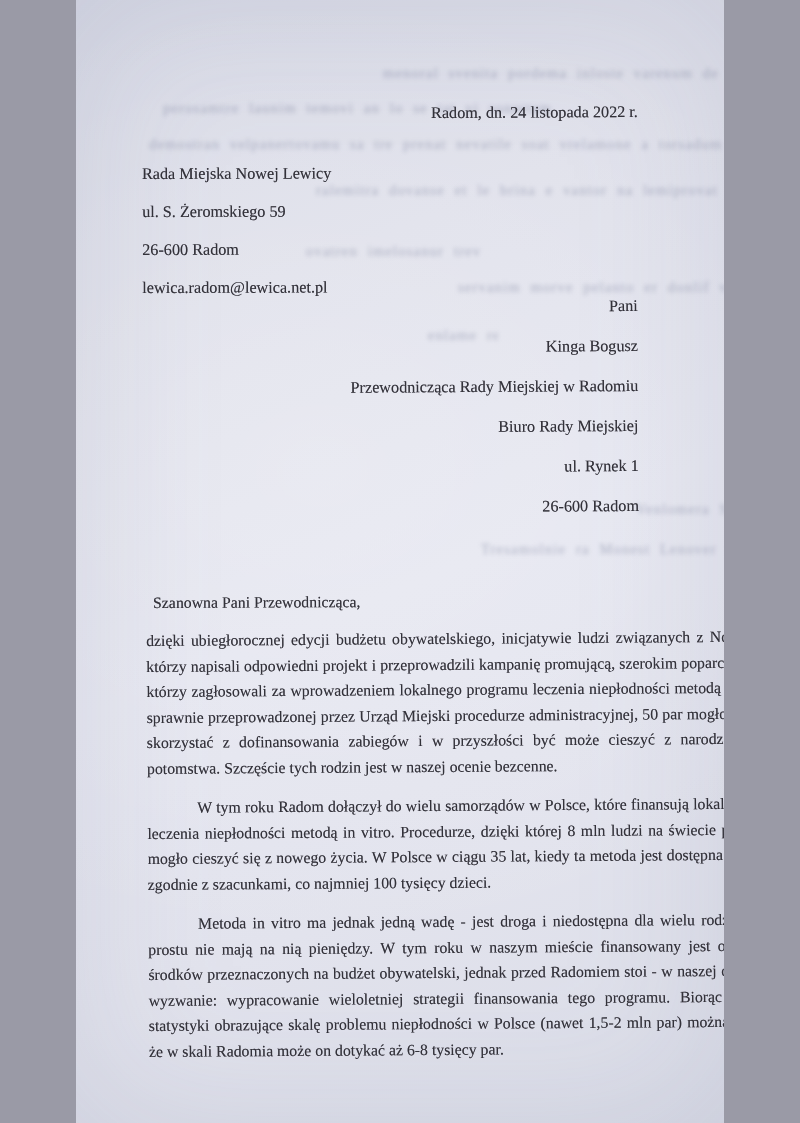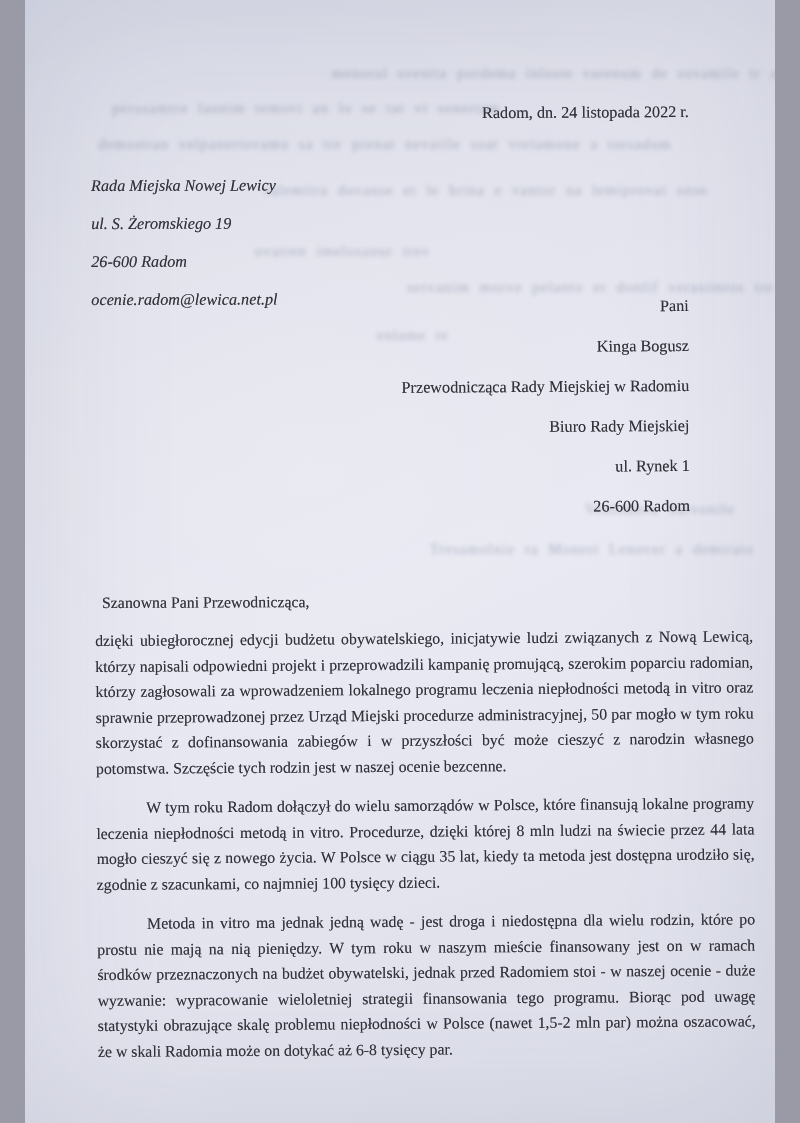--- a/index.html
+++ b/index.html
@@ -2,21 +2,21 @@
 <html lang="pl"><head>
 <meta charset="utf-8">
 <style>
   html, body {
     margin: 0;
     padding: 0;
     background: #9a9aa6;
   }
   .page {
     position: relative;
-    width: 750px;
+    width: 648px;
     height: 1123px;
     margin: 0 auto;
     overflow: hidden;
     background:
       radial-gradient(ellipse 900px 700px at 38% 42%, rgba(255,255,255,0.22), rgba(255,255,255,0) 70%),
       linear-gradient(158deg, #d8dae6 0%, #e0e1eb 26%, #e5e6f0 52%, #e2e3ed 74%, #dbdde8 100%);
     box-shadow: inset 0 0 150px rgba(125,131,158,0.18);
     font-family: "Liberation Serif", serif;
     color: #33323a;
   }
@@ -33,21 +33,21 @@
     white-space: nowrap;
   }
   .sender-block {
     position: absolute;
     top: 164px;
     left: 66px;
     font-size: 16.2px;
     transform: rotate(-0.15deg);
     transform-origin: left top;
   }
-  .sender-block p { margin: 12px 0 17px 0; line-height: 21px; white-space: nowrap; font-style: italic; }
+  .sender-block p { margin: 0 0 17px 0; line-height: 21px; white-space: nowrap; }
 
   .recipient-block {
     position: absolute;
     top: 296px;
     right: 86px;
     text-align: right;
     font-size: 16.2px;
     transform: rotate(-0.35deg);
     transform-origin: right top;
   }
@@ -111,23 +111,23 @@
       <div class="bleed" style="top: 278px; left: 382px; width: 376px;">servanim morve pelanto er donlif veranimtos tre</div>
       <div class="bleed" style="top: 326px; left: 352px; width: 70px;">enlame re</div>
       <div class="bleed" style="top: 500px; left: 560px; width: 165px;">Venlomera Sarvonile</div>
       <div class="bleed" style="top: 540px; left: 405px; width: 330px;">Tresamolnie ra Monest Lenover a demirato</div>
     </div>
 
   <div class="date-line txt">Radom, dn. 24 listopada 2022 r.</div>
 
   <div class="sender-block txt">
     <p>Rada Miejska Nowej Lewicy</p>
-    <p>ul. S. Żeromskiego 19</p>
+    <p>ul. S. Żeromskiego 59</p>
     <p>26-600 Radom</p>
-    <p>ocenie.radom@lewica.net.pl</p>
+    <p>lewica.radom@lewica.net.pl</p>
   </div>
 
   <div class="recipient-block txt">
     <p>Pani</p>
     <p>Kinga Bogusz</p>
     <p>Przewodnicząca Rady Miejskiej w Radomiu</p>
     <p>Biuro Rady Miejskiej</p>
     <p>ul. Rynek 1</p>
     <p>26-600 Radom</p>
   </div>

